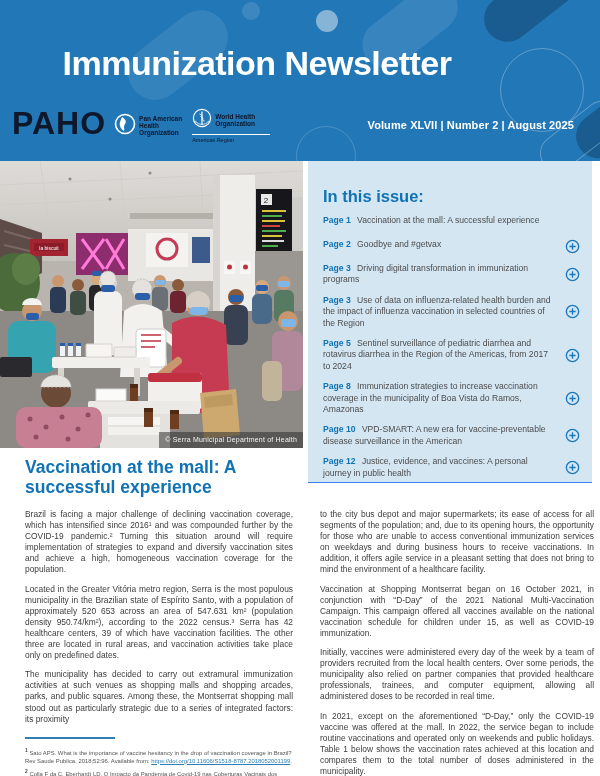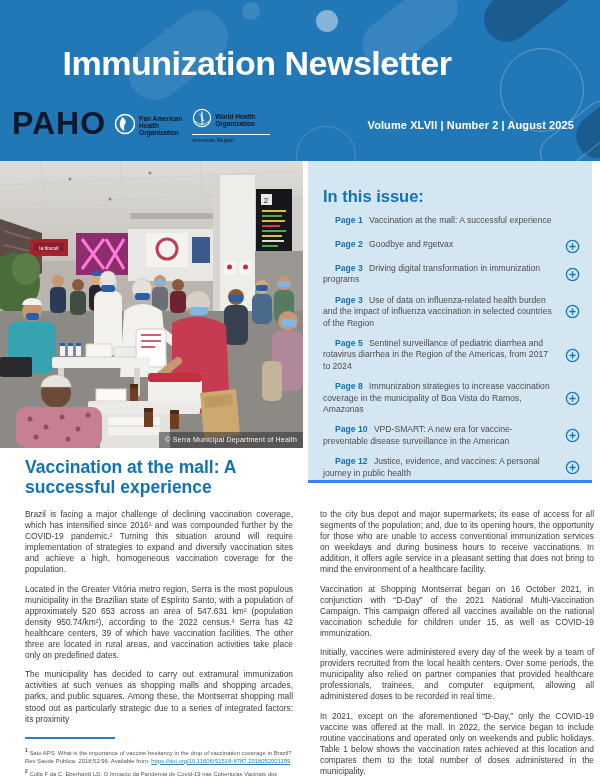--- a/index.html
+++ b/index.html
@@ -33,27 +33,27 @@
   
   .photo-wrap{position:absolute;left:0;top:161px;width:303px;height:287px;background:#b9b4ae;}
   .photo-wrap svg{display:block;}
   .photo-credit{
     position:absolute;right:0;bottom:0;height:16px;padding:0 6px;
     background:rgba(45,45,45,0.55);color:#f2f2f2;font-size:7px;line-height:16px;
     letter-spacing:0.2px;
   }
   .toc-panel{
     position:absolute;left:308px;top:161px;width:284px;height:322px;
-    background:#d3e6f2;border-bottom:3px solid #3b82f6;
+    background:#d3e6f2;border-bottom:1px solid #3b82f6;
     padding:26px 8px 0 15px;
   }
   .toc-heading{color:#1173b5;font-size:16.5px;font-weight:800;margin:0 0 4px 0;}
   .toc-item{display:flex;margin-top:9px;}
   .toc-text{flex:1;font-size:8.6px;line-height:11.4px;color:#4c4c4c;padding-right:6px;}
-  .toc-page{color:#1173b5;font-weight:700;margin-right:4px;margin-left:12px;}
+  .toc-page{color:#1173b5;font-weight:700;margin-right:4px;}
   .toc-plus{width:24px;display:flex;align-items:center;justify-content:flex-end;padding-right:4px;}
   
   .article-title{
     position:absolute;left:25px;top:458px;width:280px;
     color:#1173b5;font-size:17.5px;font-weight:700;line-height:19.5px;margin:0;
   }
   .col{position:absolute;top:501px;font-size:8.4px;line-height:11.1px;color:#3c3c3c;text-align:justify;}
   .col p{margin:8px 0 8px 0;}
   .col-left{left:25px;width:268px;}
   .col-right{left:320px;width:274px;}

